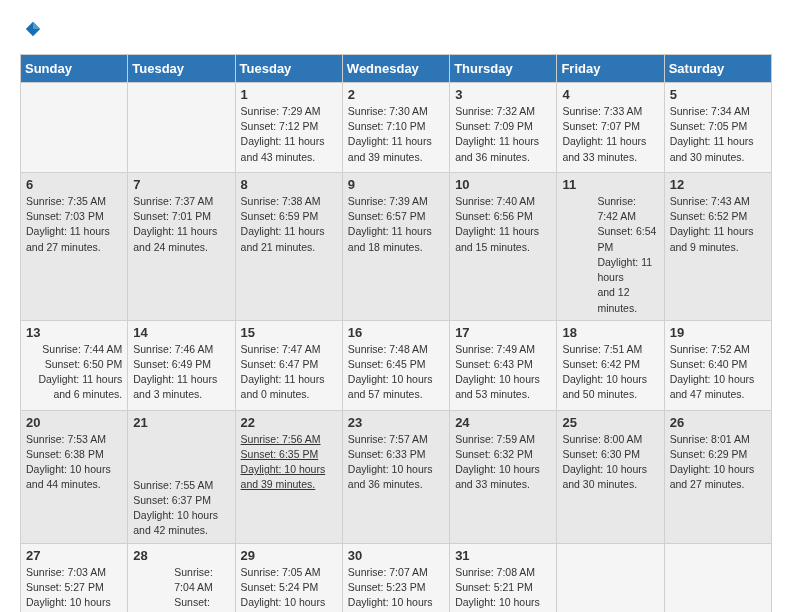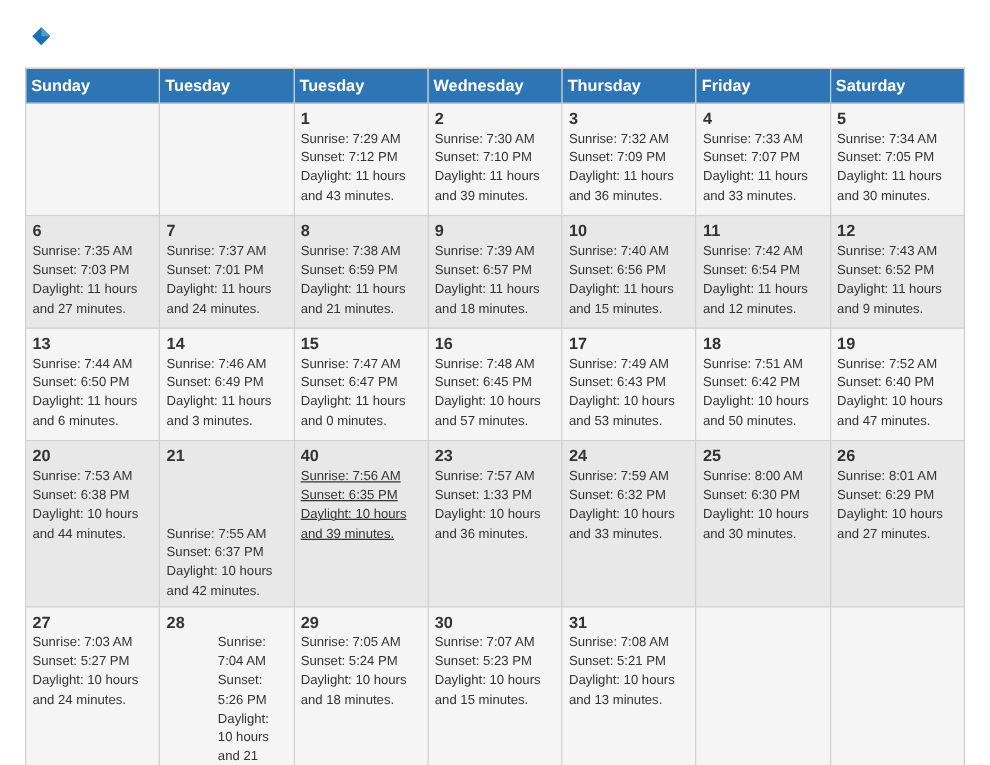--- a/index.html
+++ b/index.html
@@ -196,37 +196,37 @@
         </td>
         <td>
           <div class="day-num">10</div>
           <div class="day-info" style="white-space: pre-line;">Sunrise: 7:40 AM
 Sunset: 6:56 PM
 Daylight: 11 hours
 and 15 minutes.</div>
         </td>
         <td>
           <div class="day-num">11</div>
-          <div class="day-info" style="white-space: pre-line;">Sunrise: 7:42 AM
+          <div class="day-info" style="white-space: pre-line; margin-left: 35px;">Sunrise: 7:42 AM
 Sunset: 6:54 PM
 Daylight: 11 hours
 and 12 minutes.</div>
         </td>
         <td>
           <div class="day-num">12</div>
           <div class="day-info" style="white-space: pre-line;">Sunrise: 7:43 AM
 Sunset: 6:52 PM
 Daylight: 11 hours
 and 9 minutes.</div>
         </td>
       </tr>
       <tr>
         <td>
           <div class="day-num">13</div>
-          <div class="day-info" style="white-space: pre-line;">Sunrise: 7:44 AM
+          <div class="day-info" style="white-space: pre-line; text-align: right;">Sunrise: 7:44 AM
 Sunset: 6:50 PM
 Daylight: 11 hours
 and 6 minutes.</div>
         </td>
         <td>
           <div class="day-num">14</div>
           <div class="day-info" style="white-space: pre-line;">Sunrise: 7:46 AM
 Sunset: 6:49 PM
 Daylight: 11 hours
 and 3 minutes.</div>
@@ -276,30 +276,30 @@
 and 44 minutes.</div>
         </td>
         <td>
           <div class="day-num">21</div>
           <div class="day-info" style="white-space: pre-line; margin-top: 48px;">Sunrise: 7:55 AM
 Sunset: 6:37 PM
 Daylight: 10 hours
 and 42 minutes.</div>
         </td>
         <td>
-          <div class="day-num">40</div>
+          <div class="day-num">22</div>
           <div class="day-info" style="white-space: pre-line; text-decoration: underline;">Sunrise: 7:56 AM
 Sunset: 6:35 PM
 Daylight: 10 hours
 and 39 minutes.</div>
         </td>
         <td>
           <div class="day-num">23</div>
           <div class="day-info" style="white-space: pre-line;">Sunrise: 7:57 AM
-Sunset: 1:33 PM
+Sunset: 6:33 PM
 Daylight: 10 hours
 and 36 minutes.</div>
         </td>
         <td>
           <div class="day-num">24</div>
           <div class="day-info" style="white-space: pre-line;">Sunrise: 7:59 AM
 Sunset: 6:32 PM
 Daylight: 10 hours
 and 33 minutes.</div>
         </td>

